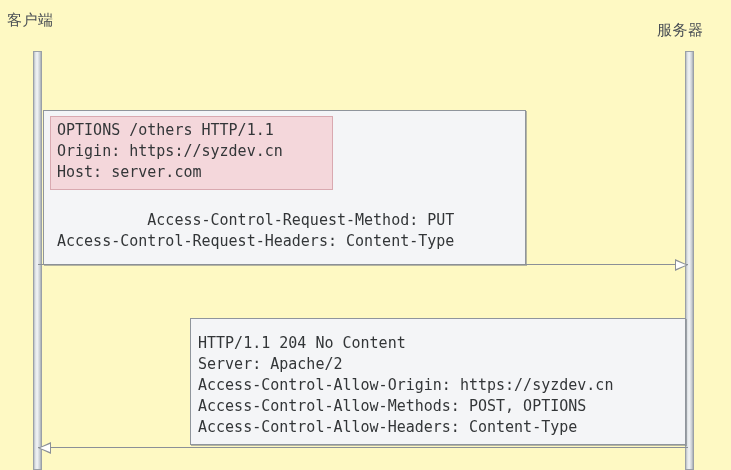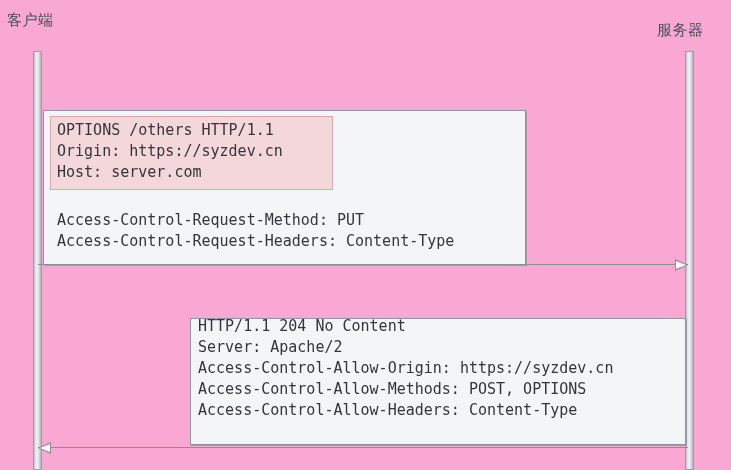--- a/index.html
+++ b/index.html
@@ -5,21 +5,21 @@
 <style>
   html, body {
     margin: 0;
     padding: 0;
     background: #ffffff;
   }
   #canvas {
     position: relative;
     width: 731px;
     height: 470px;
-    background: #f9a8d4;
+    background: #fef9c3;
     overflow: hidden;
     font-family: "Liberation Sans", sans-serif;
   }
 
   
   .actor-label {
     position: absolute;
     font-family: "Liberation Sans", sans-serif;
     font-size: 15px;
     color: #4a4f55;
@@ -69,22 +69,22 @@
   .code-text {
     position: absolute;
     font-family: "DejaVu Sans Mono", "Liberation Mono", monospace;
     font-size: 15px;
     line-height: 21px;
     color: #333638;
     white-space: pre;
     letter-spacing: 0px;
   }
   #code-request-head  { left: 57px;  top: 120px; }
-  #code-request-extra { left: 57px;  top: 210px; }
-  #code-response      { left: 198px; top: 316px; }
+  #code-request-extra { left: 57px;  top: 210px; text-align: right; }
+  #code-response      { left: 198px; top: 333px; }
 
   
   .arrow-line {
     position: absolute;
     height: 1px;
     background: #8b9097;
   }
   #arrow-request-line  { left: 38px; top: 264px; width: 650px; }
   #arrow-response-line { left: 38px; top: 447px; width: 650px; }
 

